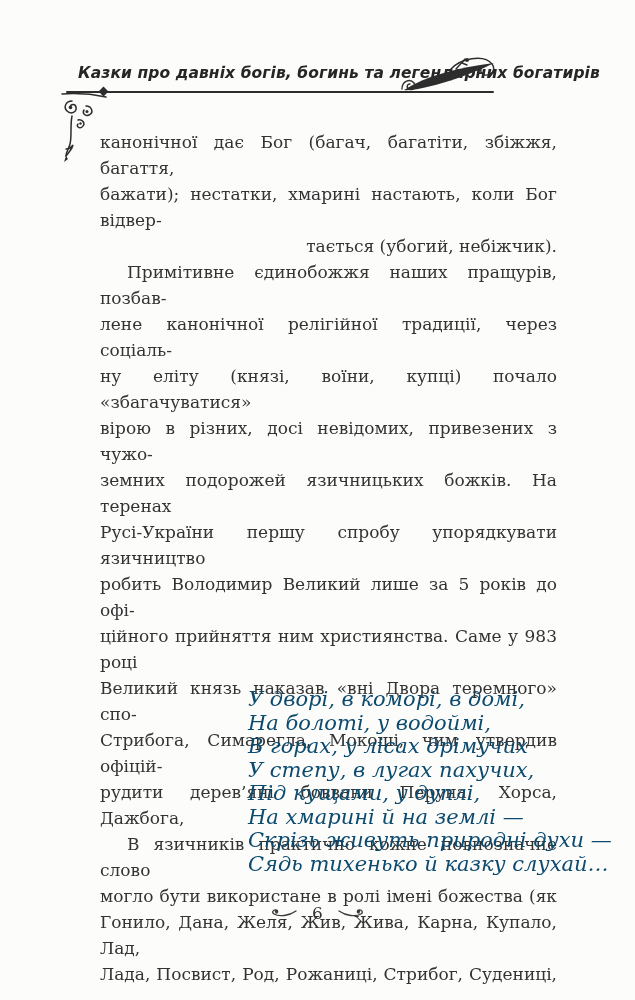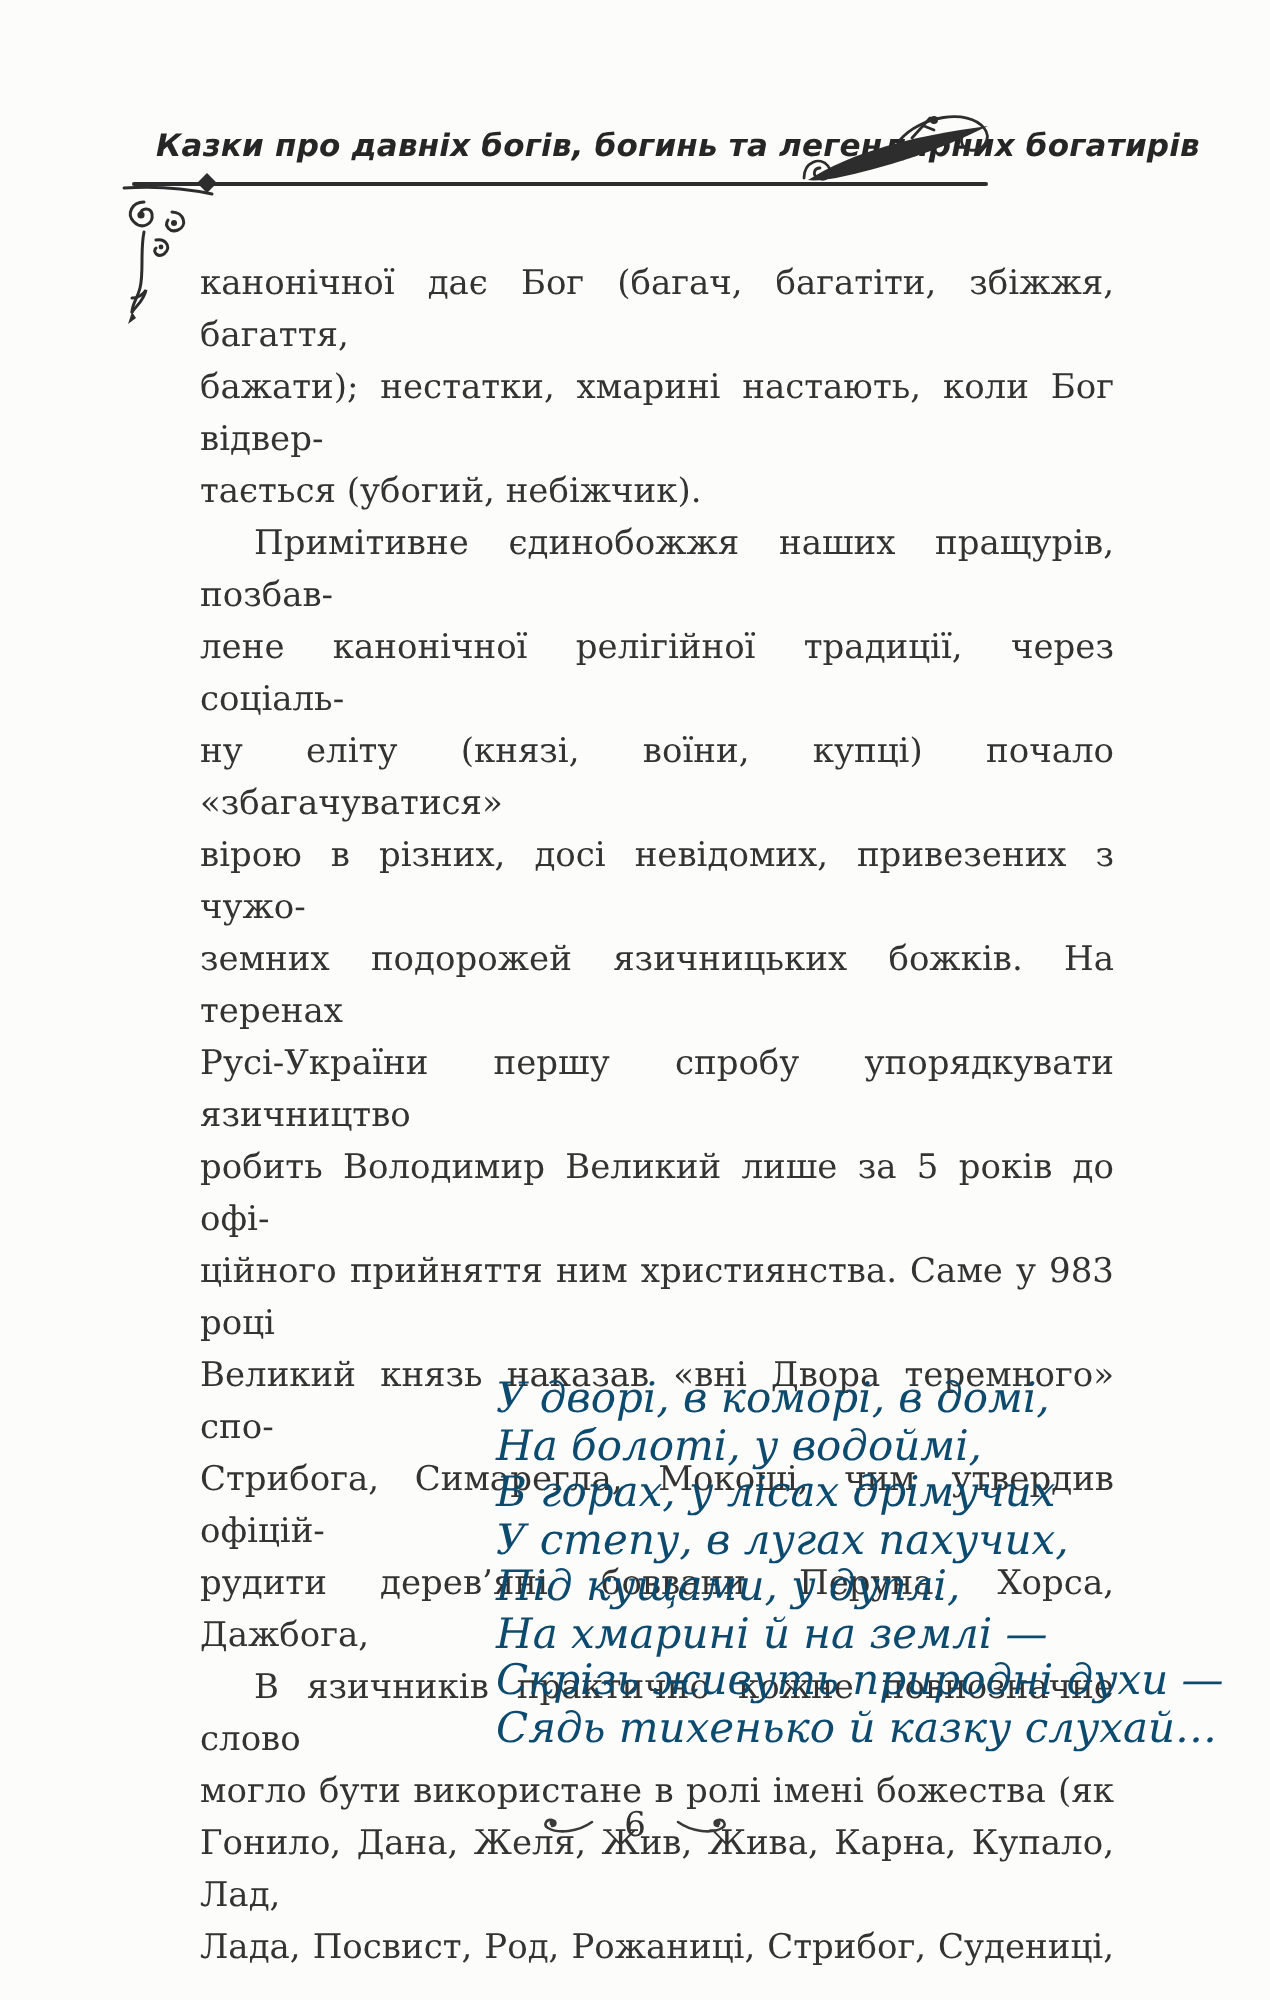--- a/index.html
+++ b/index.html
@@ -33,21 +33,21 @@
     background:#2d2d2d;transform:rotate(45deg);
   }
   .orn-left{position:absolute;top:92px;left:58px;}
   .orn-right{position:absolute;top:56px;left:398px;}
   .orn-left path,.orn-left circle,.orn-right path,.orn-right circle{vector-effect:non-scaling-stroke;}
   
   .text-block{
     position:absolute;top:129px;left:100px;width:457px;
     font-size:17px;line-height:26px;color:#333;
   }
-  .tline{text-align:left;}
+  .tline{text-align:right;}
   .tline.j{text-align:justify;text-align-last:justify;}
   .tline.ind{text-indent:27px;}
   
   .poem{
     position:absolute;top:688px;left:248px;
     font-size:21px;line-height:23.5px;
     font-style:italic;color:#0c4a6e;
   }
   
   .footer{

